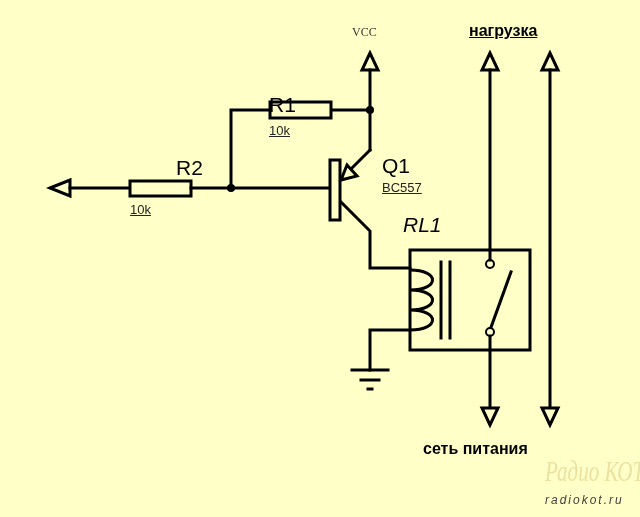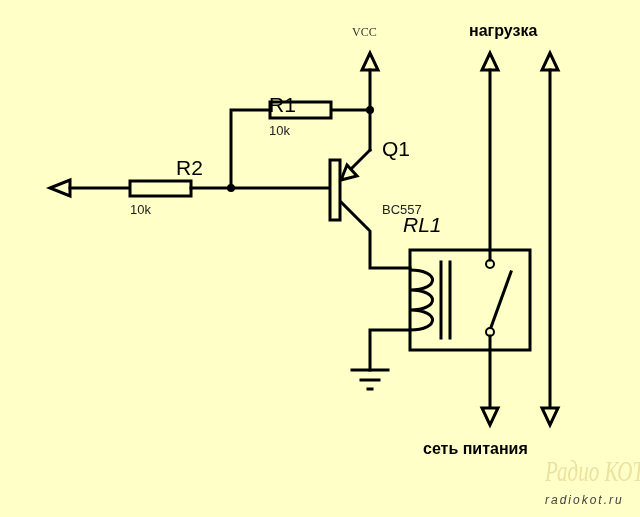--- a/index.html
+++ b/index.html
@@ -1,21 +1,21 @@
 <!DOCTYPE html>
 <html><head>
 <meta charset="utf-8">
 <style>
   html, body { margin:0; padding:0; }
   body { width:640px; height:517px; background:#FFFFC8; overflow:hidden; position:relative; font-family:"Liberation Sans", sans-serif; }
   svg { position:absolute; left:0; top:0; }
   .w { stroke:#000; stroke-width:3; fill:none; stroke-linecap:square; }
   .lbl { position:absolute; color:#000; white-space:nowrap; line-height:1; }
   .big { font-size:21px; }
-  .small { font-size:13px; color:#222; }
+  .small { font-size:13px; color:#222;text-decoration:underline; }
   .bold { font-size:16px; font-weight:bold; }
   .vcc { font-size:12px; color:#333; }
   .wm1 { font-size:30px; color:#EBE2A0; font-style:italic; font-family:"Liberation Serif", serif; transform:scaleX(0.7); transform-origin:left; }
   .wm2 { font-size:12px; color:#404040; font-style:italic; letter-spacing:2px; }
 </style>
 </head>
 <body>
 
 <svg width="640" height="517">
 
@@ -59,19 +59,19 @@
   <polygon points="550,53 542,70 558,70" fill="#FFFFC8" stroke="#000" stroke-width="3"></polygon>
   <line class="w" x1="550" y1="70" x2="550" y2="408"></line>
   <polygon points="550,425 542,408 558,408" fill="#FFFFC8" stroke="#000" stroke-width="3"></polygon>
 </svg>
 
 <div class="lbl vcc" style="left:352px;top:26px;font-family:Liberation Serif, serif;">VCC</div>
 <div class="lbl big" style="left:269px;top:94px;">R1</div>
 <div class="lbl small" style="left:269px;top:124px;">10k</div>
 <div class="lbl big" style="left:130px;top:157px;margin-left:46px;">R2</div>
 <div class="lbl small" style="left:130px;top:203px;">10k</div>
-<div class="lbl big" style="left:382px;top:138px;">Q1</div>
-<div class="lbl small" style="left:382px;top:181px;margin-top:22px;">BC557</div>
+<div class="lbl big" style="left:382px;top:155px;">Q1</div>
+<div class="lbl small" style="left:382px;top:181px;">BC557</div>
 <div class="lbl big" style="left:403px;top:214px;font-style:italic;">RL1</div>
-<div class="lbl bold" style="left:469px;top:23px;">нагрузка</div>
+<div class="lbl bold" style="left:469px;top:23px;text-decoration:underline;">нагрузка</div>
 <div class="lbl bold" style="left:423px;top:441px;">сеть питания</div>
 <div class="lbl wm1" style="left:545px;top:456px;">Радио КОТ</div>
 <div class="lbl wm2" style="left:545px;top:494px;">radiokot.ru</div>
 
 </body></html>

